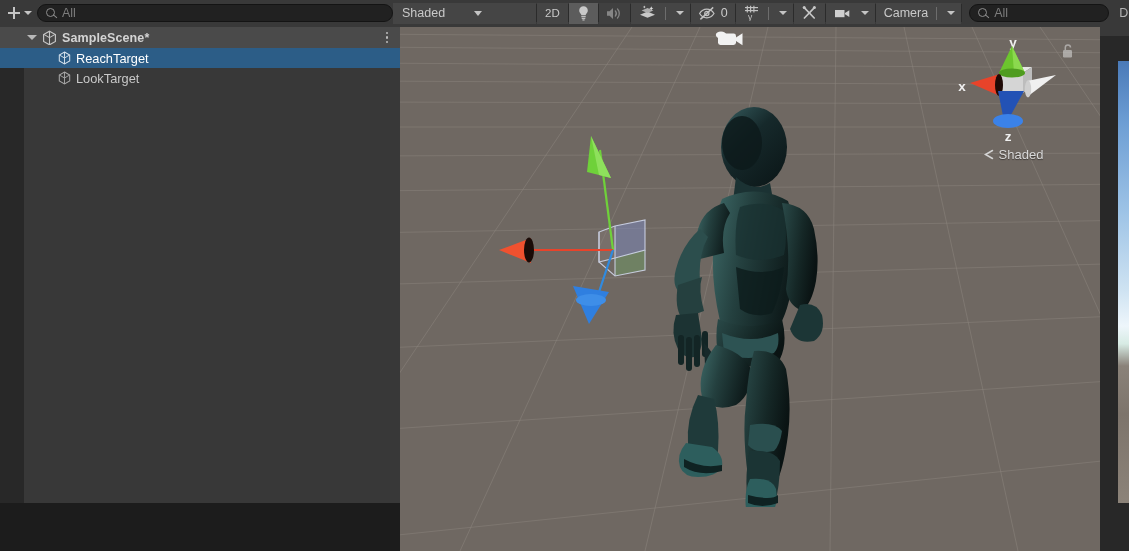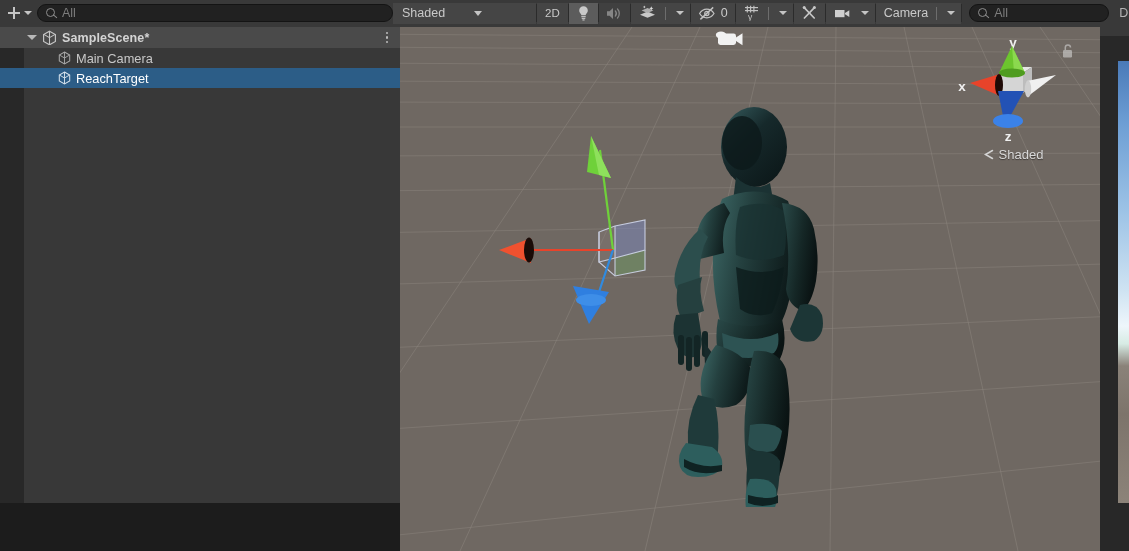--- a/index.html
+++ b/index.html
@@ -316,38 +316,38 @@
       <span class="scene-name">SampleScene*</span>
       <span class="kebab">
           <i></i>
           <i></i>
           <i></i>
         </span>
     </div>
 
     <div>
 
+
+
+
+      <div class="go-row selected">
+        <svg class="cube" viewBox="0 0 14 15">
+          <path d="M7 1 12.6 4.2v6.6L7 14 1.4 10.8V4.2z" fill="none" stroke="#d8e4ee" stroke-width="1.1"></path>
+          <path d="M7 1 7 7.5 1.7 4.4M7 7.5 12.3 4.4M7 7.5 7 14" stroke="#d8e4ee" stroke-width="1" fill="none"></path>
+        </svg>
+        <span class="go-lbl">ReachTarget</span>
+      </div>
+
       <div class="go-row">
         <svg class="cube" viewBox="0 0 14 15">
           <path d="M7 1 12.6 4.2v6.6L7 14 1.4 10.8V4.2z" fill="none" stroke="#a9a9a9" stroke-width="1.1"></path>
           <path d="M7 1 7 7.5 1.7 4.4M7 7.5 12.3 4.4M7 7.5 7 14" stroke="#a9a9a9" stroke-width="1" fill="none"></path>
         </svg>
-        <span class="go-lbl">Main Camera</span>
-      </div>
-
-
-
-      <div class="go-row selected">
-        <svg class="cube" viewBox="0 0 14 15">
-          <path d="M7 1 12.6 4.2v6.6L7 14 1.4 10.8V4.2z" fill="none" stroke="#d8e4ee" stroke-width="1.1"></path>
-          <path d="M7 1 7 7.5 1.7 4.4M7 7.5 12.3 4.4M7 7.5 7 14" stroke="#d8e4ee" stroke-width="1" fill="none"></path>
-        </svg>
-        <span class="go-lbl">ReachTarget</span>
-      </div>
-
+        <span class="go-lbl">LookTarget</span>
+      </div>
 
     </div>
   </div>
 
   <div class="sceneview">
 
     <div class="floor">
       <svg width="700" height="524" viewBox="0 0 700 524">
         <rect width="700" height="524" fill="#6f6862"></rect>
         <g stroke="#8b847d" stroke-width="1" opacity="0.55">

